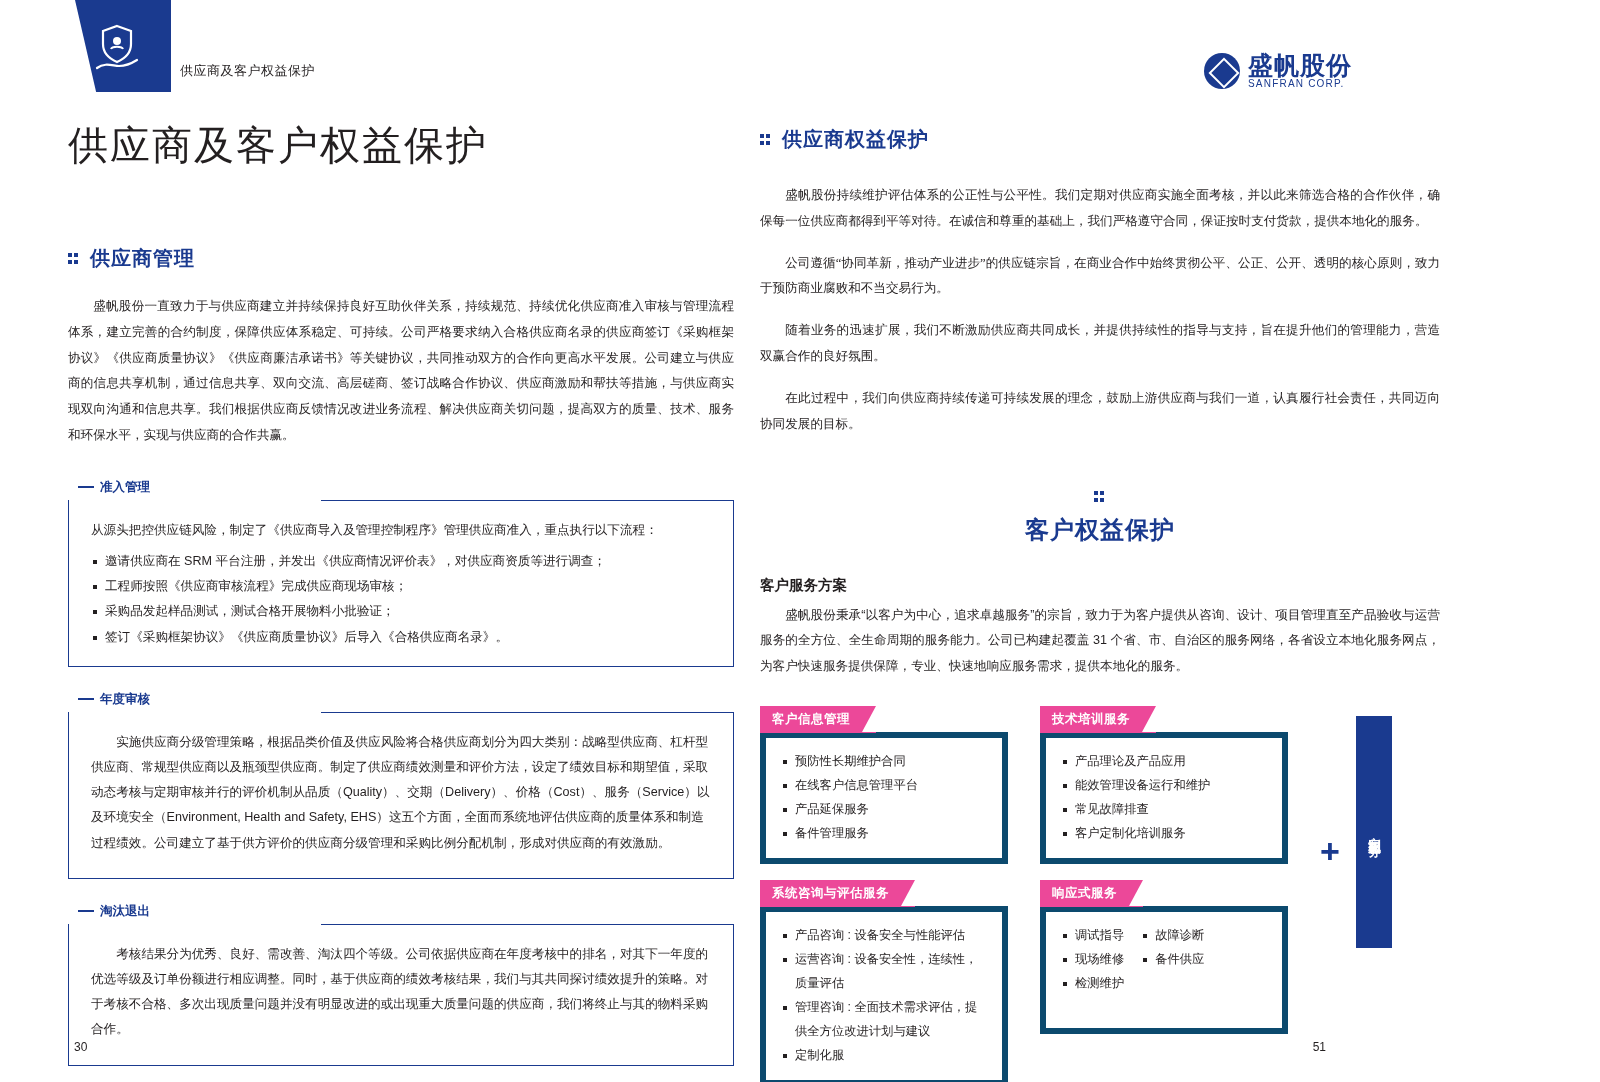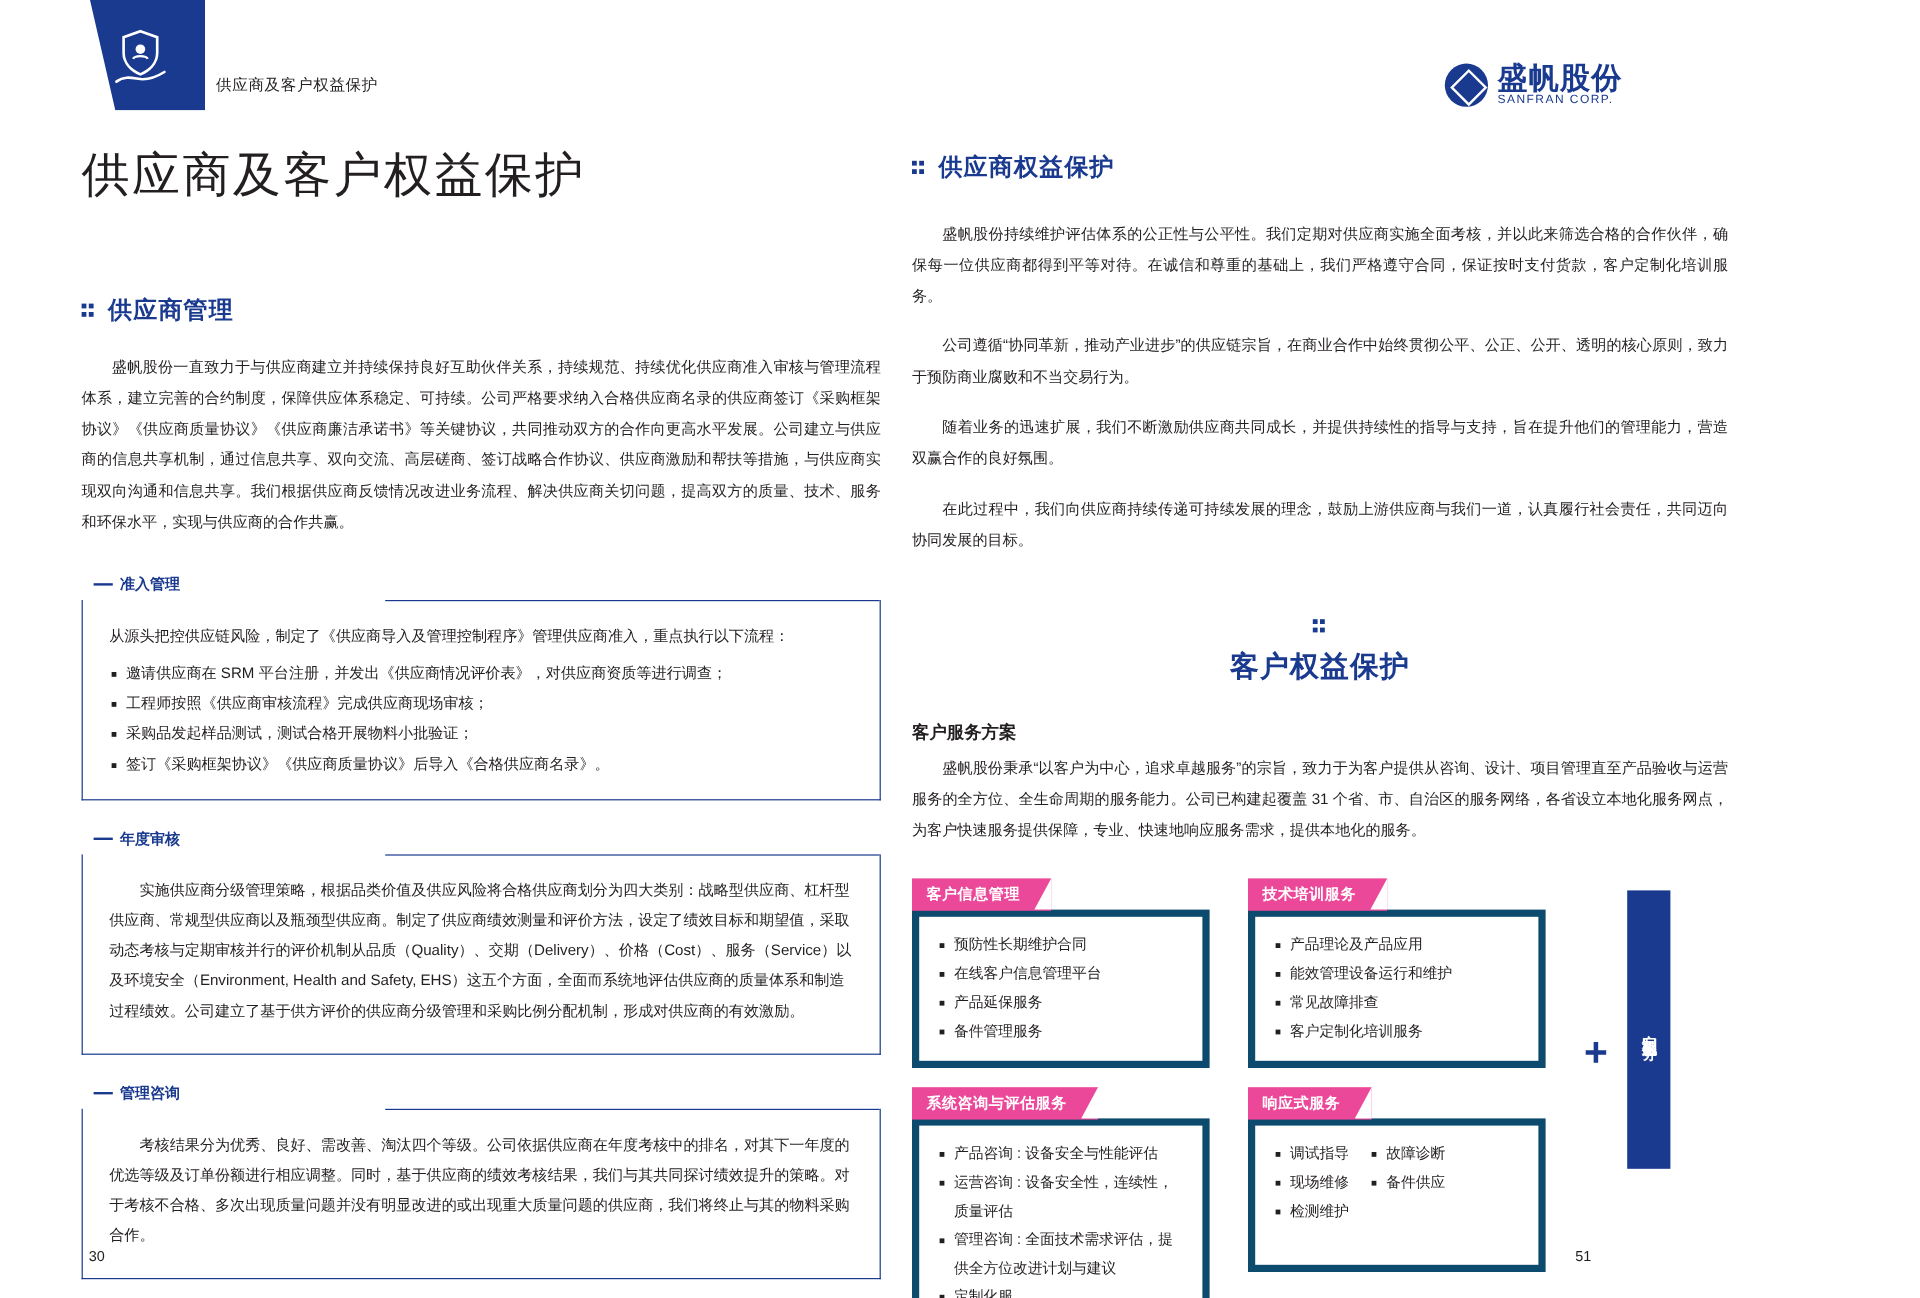--- a/index.html
+++ b/index.html
@@ -275,21 +275,21 @@
         </div>
         <div class="boxed">
           <p class="lead" style="text-indent:2em;">实施供应商分级管理策略，根据品类价值及供应风险将合格供应商划分为四大类别：战略型供应商、杠杆型供应商、常规型供应商以及瓶颈型供应商。制定了供应商绩效测量和评价方法，设定了绩效目标和期望值，采取动态考核与定期审核并行的评价机制从品质（Quality）、交期（Delivery）、价格（Cost）、服务（Service）以及环境安全（Environment, Health and Safety, EHS）这五个方面，全面而系统地评估供应商的质量体系和制造过程绩效。公司建立了基于供方评价的供应商分级管理和采购比例分配机制，形成对供应商的有效激励。</p>
         </div>
       </div>
 
       <div style="margin-top:24px;">
         <div style="padding-left:10px;">
           <div class="sec-label">
             <span class="dash"></span>
-            <span>管理咨询</span>
+            <span>淘汰退出</span>
           </div>
         </div>
         <div class="boxed">
           <p class="lead" style="text-indent:2em;">考核结果分为优秀、良好、需改善、淘汰四个等级。公司依据供应商在年度考核中的排名，对其下一年度的优选等级及订单份额进行相应调整。同时，基于供应商的绩效考核结果，我们与其共同探讨绩效提升的策略。对于考核不合格、多次出现质量问题并没有明显改进的或出现重大质量问题的供应商，我们将终止与其的物料采购合作。</p>
         </div>
       </div>
     </div>
 
     <div class="page-num left">30</div>
   </div>
@@ -309,22 +309,22 @@
         <span class="h2-dots">
             <i></i>
             <i></i>
             <i></i>
             <i></i>
           </span>
         <span>供应商权益保护</span>
       </div>
 
       <div style="margin-top:30px;">
-        <p class="body">盛帆股份持续维护评估体系的公正性与公平性。我们定期对供应商实施全面考核，并以此来筛选合格的合作伙伴，确保每一位供应商都得到平等对待。在诚信和尊重的基础上，我们严格遵守合同，保证按时支付货款，客户定制化培训服务。</p>
-        <p class="body" style="margin-top:16px;">公司遵循“协同革新，推动产业进步”的供应链宗旨，在商业合作中始终贯彻公平、公正、公开、透明的核心原则，致力于预防商业腐败和不当交易行为。</p>
+        <p class="body">盛帆股份持续维护评估体系的公正性与公平性。我们定期对供应商实施全面考核，并以此来筛选合格的合作伙伴，确保每一位供应商都得到平等对待。在诚信和尊重的基础上，我们严格遵守合同，保证按时支付货款，提供本地化的服务。</p>
+        <p class="body" style="margin-top:16px;font-family:Liberation Serif, serif;">公司遵循“协同革新，推动产业进步”的供应链宗旨，在商业合作中始终贯彻公平、公正、公开、透明的核心原则，致力于预防商业腐败和不当交易行为。</p>
         <p class="body" style="margin-top:16px;">随着业务的迅速扩展，我们不断激励供应商共同成长，并提供持续性的指导与支持，旨在提升他们的管理能力，营造双赢合作的良好氛围。</p>
         <p class="body" style="margin-top:16px;">在此过程中，我们向供应商持续传递可持续发展的理念，鼓励上游供应商与我们一道，认真履行社会责任，共同迈向协同发展的目标。</p>
       </div>
 
       <div class="h2" style="margin-top:52px; font-size:24px;flex-direction:column;">
         <span class="h2-dots">
             <i></i>
             <i></i>
             <i></i>
             <i></i>

